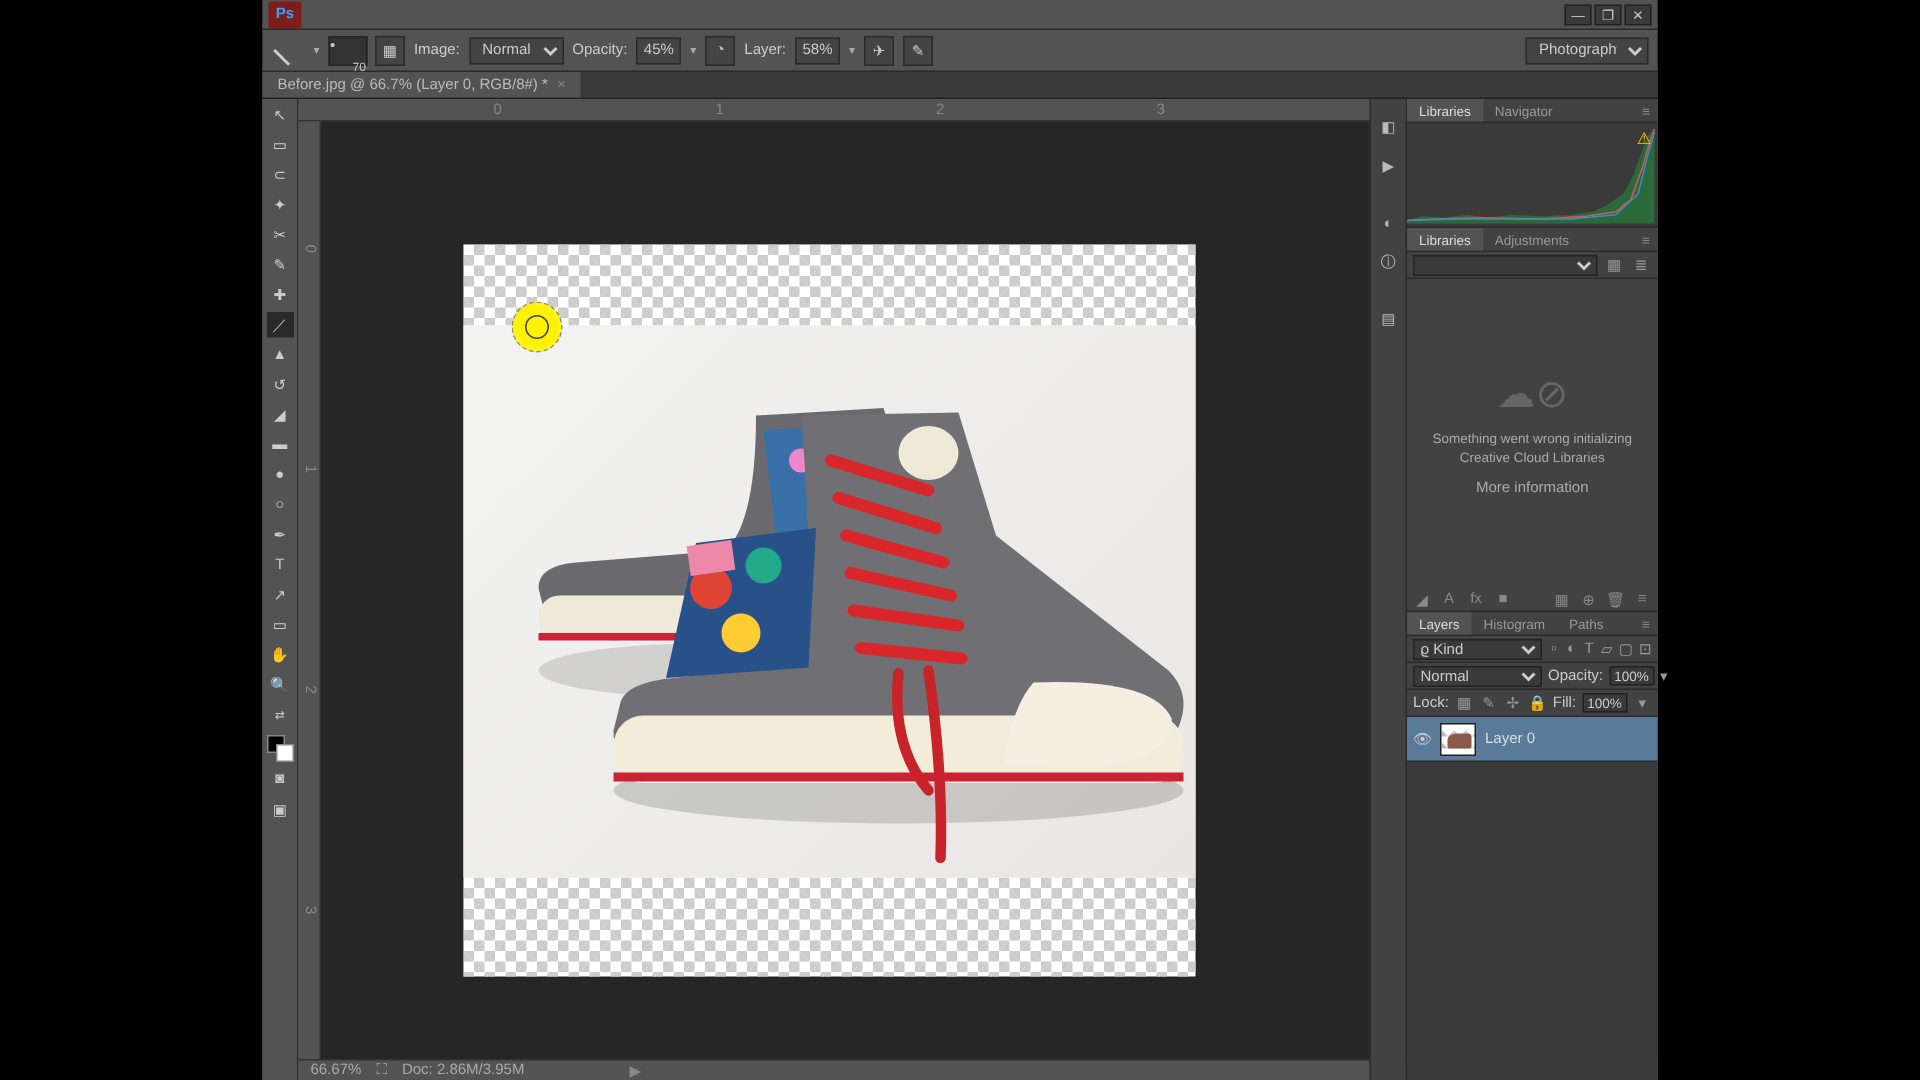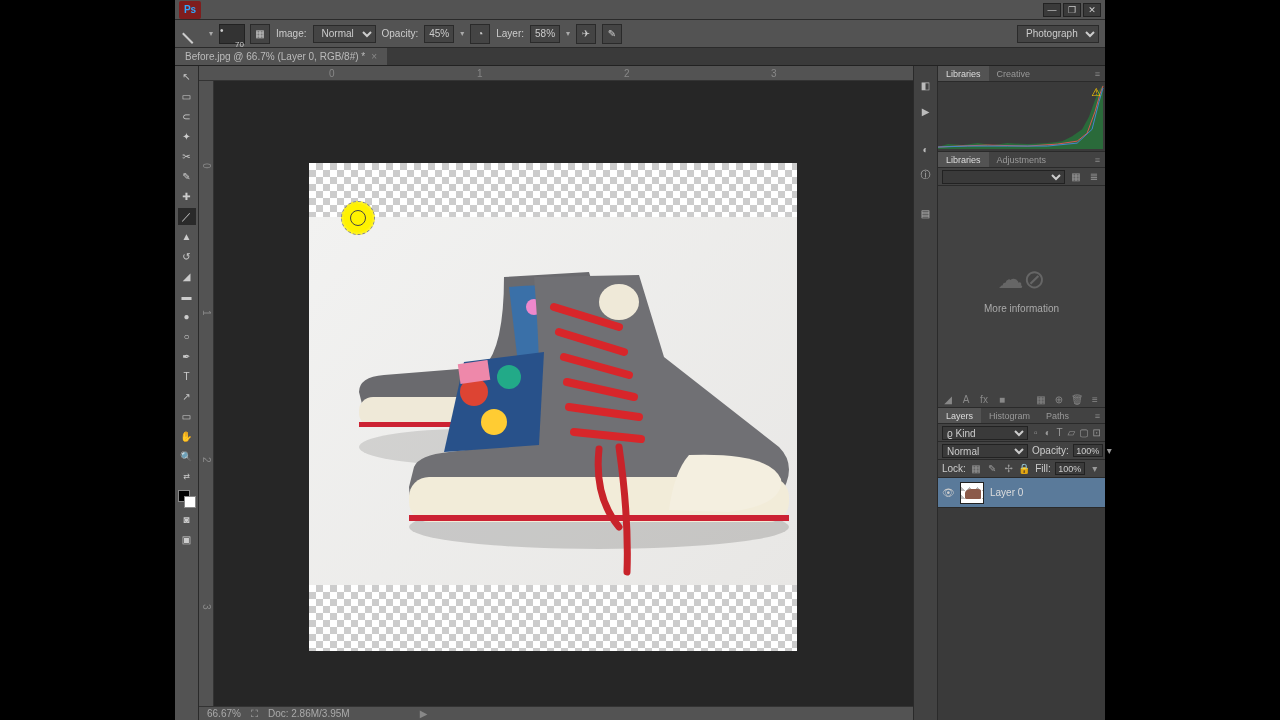--- a/index.html
+++ b/index.html
@@ -222,21 +222,21 @@
       <div class="d">◧</div>
       <div class="d">▶</div>
       <div class="d" style="margin-top:12px">◐</div>
       <div class="d">ⓘ</div>
       <div class="d" style="margin-top:12px">▤</div>
     </div>
 
     <div class="panels" style="position:absolute;right:0;top:0;bottom:0">
       <div class="ptabs">
         <span class="act">Libraries</span>
-        <span>Creative</span>
+        <span>Navigator</span>
         <span class="menu">≡</span>
       </div>
       <div class="histogram">
         <span class="warn">⚠</span>
         <svg viewBox="0 0 168 70" preserveAspectRatio="none">
           <polyline points="0,66 10,63 25,64 40,62 55,64 70,62 90,63 110,62 125,60 135,55 145,48 152,35 158,18 162,8 166,3 166,68 0,68" fill="#2a6a3a"></polyline>
           <polyline points="0,66 20,65 50,64 90,65 120,63 140,60 150,52 158,30 163,12 166,4" fill="none" stroke="#d55" stroke-width="1"></polyline>
           <polyline points="0,66 30,65 70,65 110,65 140,62 155,48 162,20 166,6" fill="none" stroke="#48c" stroke-width="1"></polyline>
         </svg>
       </div>
@@ -247,20 +247,21 @@
         <span class="menu">≡</span>
       </div>
       <div class="libraries">
         <div class="lib-toolbar">
           <select><option></option></select>
           <span class="i">▦</span>
           <span class="i">≣</span>
         </div>
         <div class="lib-body">
           <div class="cloud">☁⊘</div>
+          <div class="msg">Something went wrong initializing Creative Cloud Libraries</div>
           <div class="link">More information</div>
         </div>
       </div>
 
       <div class="lay-icons">
         <span>◢</span>
         <span>A</span>
         <span>fx</span>
         <span>■</span>
         <span class="r">▦</span>

